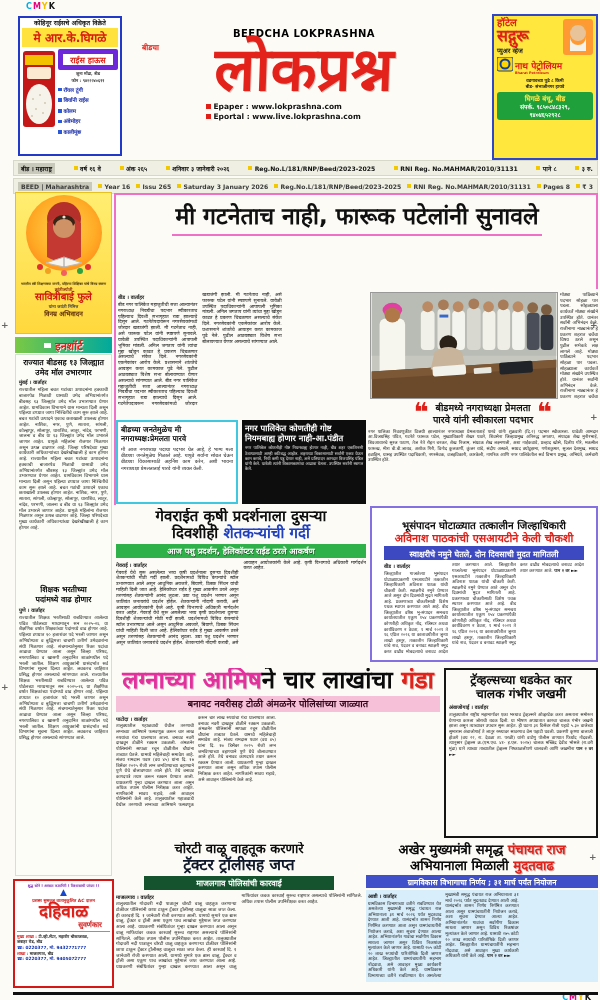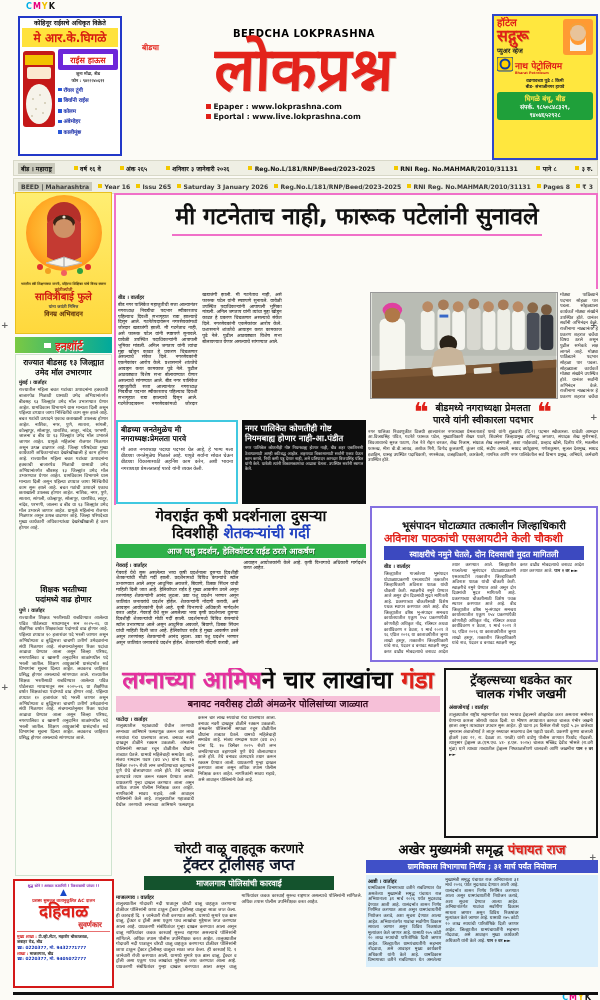--- a/index.html
+++ b/index.html
@@ -108,21 +108,21 @@
   
   .gev{left:116px;top:508px;width:250px;height:154px;overflow:hidden}
   .gev-h{font-weight:900;font-size:15px;line-height:1.12;text-align:center;color:#0c0c0c;}
   .blue{color:#2040c0}
   .gev-strip{background:#2fb14a;margin-top:2px;text-align:center;font-weight:800;font-size:8.2px;color:#fff;
              text-shadow:.5px .5px 0 #14581e;padding:1.5px 0;}
   .gev-body{margin-top:2px;height:86px;}
   
   .sit{left:370px;top:506px;width:228px;height:156px;border:2px solid #8470e0;background:#fff;padding:12px;overflow:hidden}
   .sit-h1{font-weight:900;font-size:10.2px;text-align:center;color:#0c0c0c;line-height:1.2}
-  .sit-h2{font-weight:900;font-size:11px;color:#e0221a;line-height:1.2}
+  .sit-h2{font-weight:900;font-size:11px;text-align:center;color:#e0221a;line-height:1.2}
   .sit-strip{background:#3c49c0;color:#fff;font-weight:800;font-size:8px;text-align:center;padding:1.5px 0;margin-top:1px;}
   .sit-body{column-count:3;column-gap:4px;column-fill:auto;height:94px;margin-top:2px;font-size:4.35px;line-height:1.28;text-align:justify;color:#1c1c1c;}
   .jump{font-weight:800;}
   
   .fraud{left:116px;top:668px;width:324px;height:170px;overflow:hidden}
   .fraud-h{text-align:center;font-size:24px;font-weight:900;line-height:1.08;white-space:nowrap;}
   .fp{color:#e42f9e;text-shadow:1px 1px 0 rgba(120,0,60,.3)}
   .fr{color:#e0221a;text-shadow:1px 1px 0 rgba(120,0,0,.3)}
   .fraud-strip{background:#f6c0d8;color:#33081c;font-weight:800;font-size:9.5px;text-align:center;padding:1.5px 0;margin-top:2px;}
   .fraud-body{height:98px;margin-top:3px;font-size:4.45px;}
@@ -493,20 +493,21 @@
     <div class="sand-h2">ट्रॅक्टर ट्रॉलीसह जप्त</div>
     <div class="sand-strip">माजलगाव पोलिसांची कारवाई</div>
     <div class="cols2 sand-body bt2">
       <div class="byline">माजलगाव । वार्ताहर</div>
       <span>तालुक्यातील गोदावरी नदी पात्रातून चोरटी वाळू वाहतूक करणाऱ्या टोळीवर पोलिसांनी छापा टाकून ट्रॅक्टर ट्रॉलीसह वाळूचा साठा जप्त केला. ही कारवाई दि. १ जानेवारी रोजी करण्यात आली. यामध्ये सुमारे एक ब्रास वाळू, ट्रॅक्टर व ट्रॉली असा एकूण पाच लाखांचा मुद्देमाल जप्त करण्यात आला आहे. याप्रकरणी संबंधितांवर गुन्हा दाखल करण्यात आला असून वाळू माफियांवर कडक कारवाई सुरूच राहणार असल्याचे पोलिसांनी सांगितले. अधिक तपास पोलीस उपनिरीक्षक करत आहेत. तालुक्यातील गोदावरी नदी पात्रातून चोरटी वाळू वाहतूक करणाऱ्या टोळीवर पोलिसांनी छापा टाकून ट्रॅक्टर ट्रॉलीसह वाळूचा साठा जप्त केला. ही कारवाई दि. १ जानेवारी रोजी करण्यात आली. यामध्ये सुमारे एक ब्रास वाळू, ट्रॅक्टर व ट्रॉली असा एकूण पाच लाखांचा मुद्देमाल जप्त करण्यात आला आहे. याप्रकरणी संबंधितांवर गुन्हा दाखल करण्यात आला असून वाळू माफियांवर कडक कारवाई सुरूच राहणार असल्याचे पोलिसांनी सांगितले. अधिक तपास पोलीस उपनिरीक्षक करत आहेत.</span>
     </div>
   </div>
 
   <div class="abs pan">
     <div class="pan-h"><span class="hb">अखेर मुख्यमंत्री समृद्ध </span><span class="fr">पंचायत राज</span></div>
+    <div class="pan-h"><span class="hb">अभियानाला मिळाली </span><span class="fr">मुदतवाढ</span></div>
     <div class="pan-strip">ग्रामविकास विभागाचा निर्णय ; ३१ मार्च पर्यंत नियोजन</div>
     <div class="pan-body">
       <div class="byline">आष्टी । वार्ताहर</div>
       <span>ग्रामविकास विभागाच्या वतीने राबविण्यात येत असलेल्या मुख्यमंत्री समृद्ध पंचायत राज अभियानाला ३१ मार्च २०२६ पर्यंत मुदतवाढ देण्यात आली आहे. यासंदर्भात शासन निर्णय निर्गमित करण्यात आला असून ग्रामपंचायतींनी नियोजन करावे, अशा सूचना देण्यात आल्या आहेत. अभियानांतर्गत गावांचा सर्वांगीण विकास साधला जाणार असून विविध निकषांवर मूल्यांकन केले जाणार आहे. यासाठी २७५ कोटी २० लाख रुपयांची पारितोषिके दिली जाणार आहेत. जिल्ह्यातील ग्रामपंचायतींनी सहभाग नोंदवावा, असे आवाहन मुख्य कार्यकारी अधिकारी यांनी केले आहे. ग्रामविकास विभागाच्या वतीने राबविण्यात येत असलेल्या मुख्यमंत्री समृद्ध पंचायत राज अभियानाला ३१ मार्च २०२६ पर्यंत मुदतवाढ देण्यात आली आहे. यासंदर्भात शासन निर्णय निर्गमित करण्यात आला असून ग्रामपंचायतींनी नियोजन करावे, अशा सूचना देण्यात आल्या आहेत. अभियानांतर्गत गावांचा सर्वांगीण विकास साधला जाणार असून विविध निकषांवर मूल्यांकन केले जाणार आहे. यासाठी २७५ कोटी २० लाख रुपयांची पारितोषिके दिली जाणार आहेत. जिल्ह्यातील ग्रामपंचायतींनी सहभाग नोंदवावा, असे आवाहन मुख्य कार्यकारी अधिकारी यांनी केले आहे.</span>
       <span class="jump">पान २ वर ►►</span>
     </div>
   </div>
 
   <div class="abs botrule"></div>
 </div>

